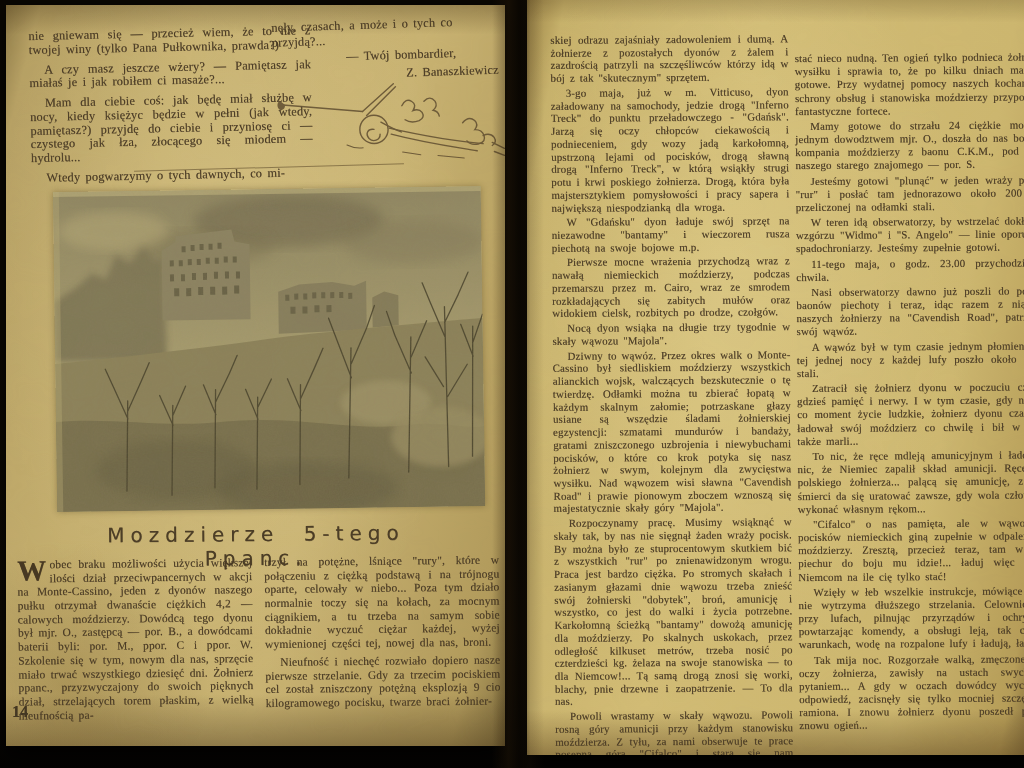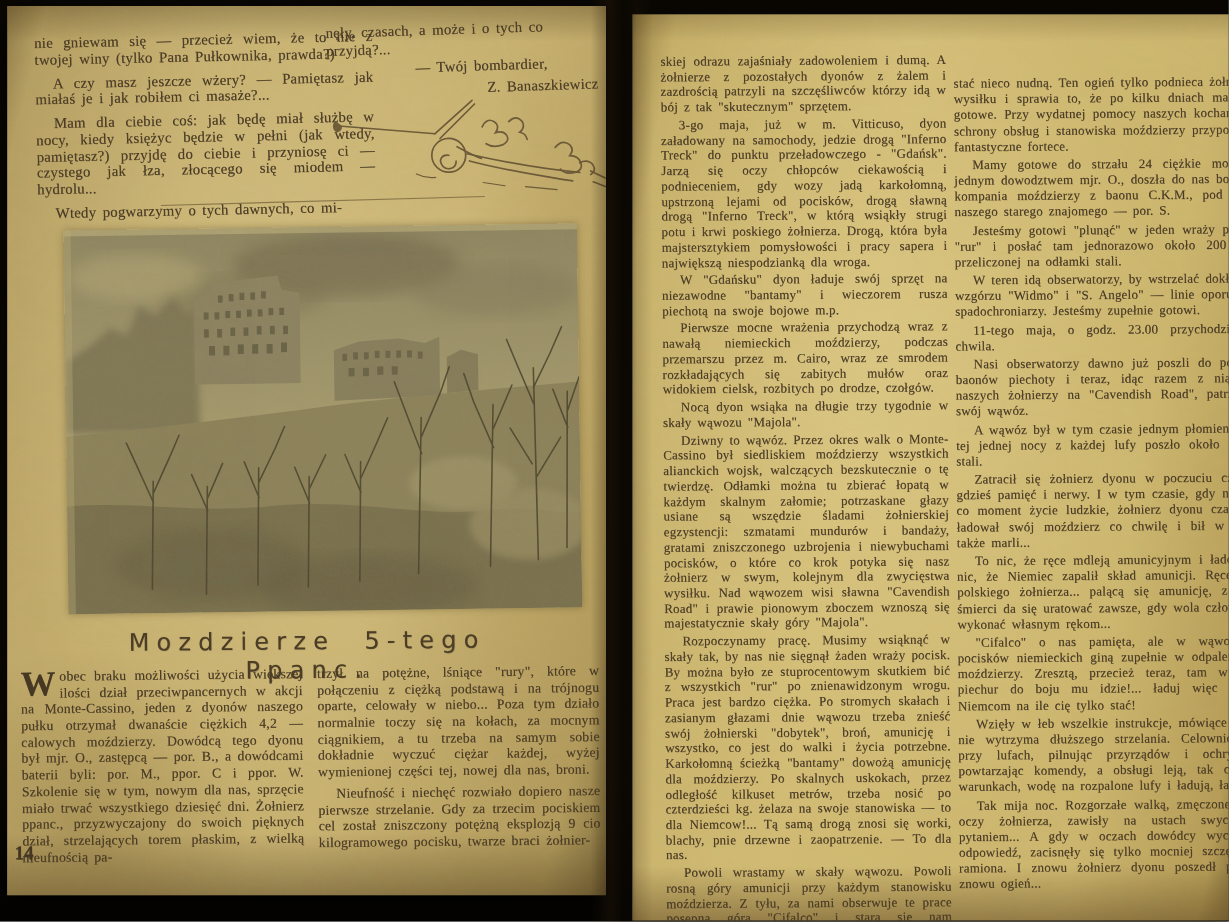--- a/index.html
+++ b/index.html
@@ -11,21 +11,21 @@
   .page{position:absolute;overflow:hidden;box-shadow:0 8px 20px rgba(0,0,0,0.85);}
   .left-page{
     left:6px;top:5px;width:499px;height:741px;
     background:
       radial-gradient(ellipse at 45% 38%, rgba(255,242,190,0.22), rgba(0,0,0,0) 62%),
       radial-gradient(circle at 12% 92%, rgba(110,86,38,0.30), rgba(0,0,0,0) 18%),
       linear-gradient(to bottom, rgba(70,52,22,0.35) 0%, rgba(0,0,0,0) 4%, rgba(0,0,0,0) 93%, rgba(70,52,22,0.45) 100%),
       linear-gradient(104deg,#8d7946 0%,#b7a164 5%,#c5af6e 28%,#c9b372 62%,#b29b5c 92%,#82703f 100%);
   }
   .right-page{
-    left:527px;top:12px;width:497px;height:755px;
+    left:527px;top:0;width:497px;height:755px;
     background:
       radial-gradient(ellipse at 40% 40%, rgba(255,244,190,0.20), rgba(0,0,0,0) 60%),
       linear-gradient(to bottom, rgba(80,60,25,0.25) 0%, rgba(0,0,0,0) 3%, rgba(0,0,0,0) 94%, rgba(90,66,28,0.5) 100%),
       linear-gradient(100deg,#9b8448 0%,#c7b16a 6%,#d2bc75 38%,#cdb76f 78%,#b69d58 96%,#8a7440 100%);
   }
   .gutter{position:absolute;left:492px;top:0;width:52px;height:768px;z-index:6;pointer-events:none;
     background:linear-gradient(to right, rgba(25,16,6,0) 0%, rgba(40,27,10,0.40) 32%, rgba(12,8,3,0.62) 52%, rgba(45,30,12,0.18) 74%, rgba(0,0,0,0) 100%);}
   .noise{position:absolute;left:0;top:0;width:100%;height:100%;pointer-events:none;opacity:.55;}
 
   .ink{color:#4a3b26;}

